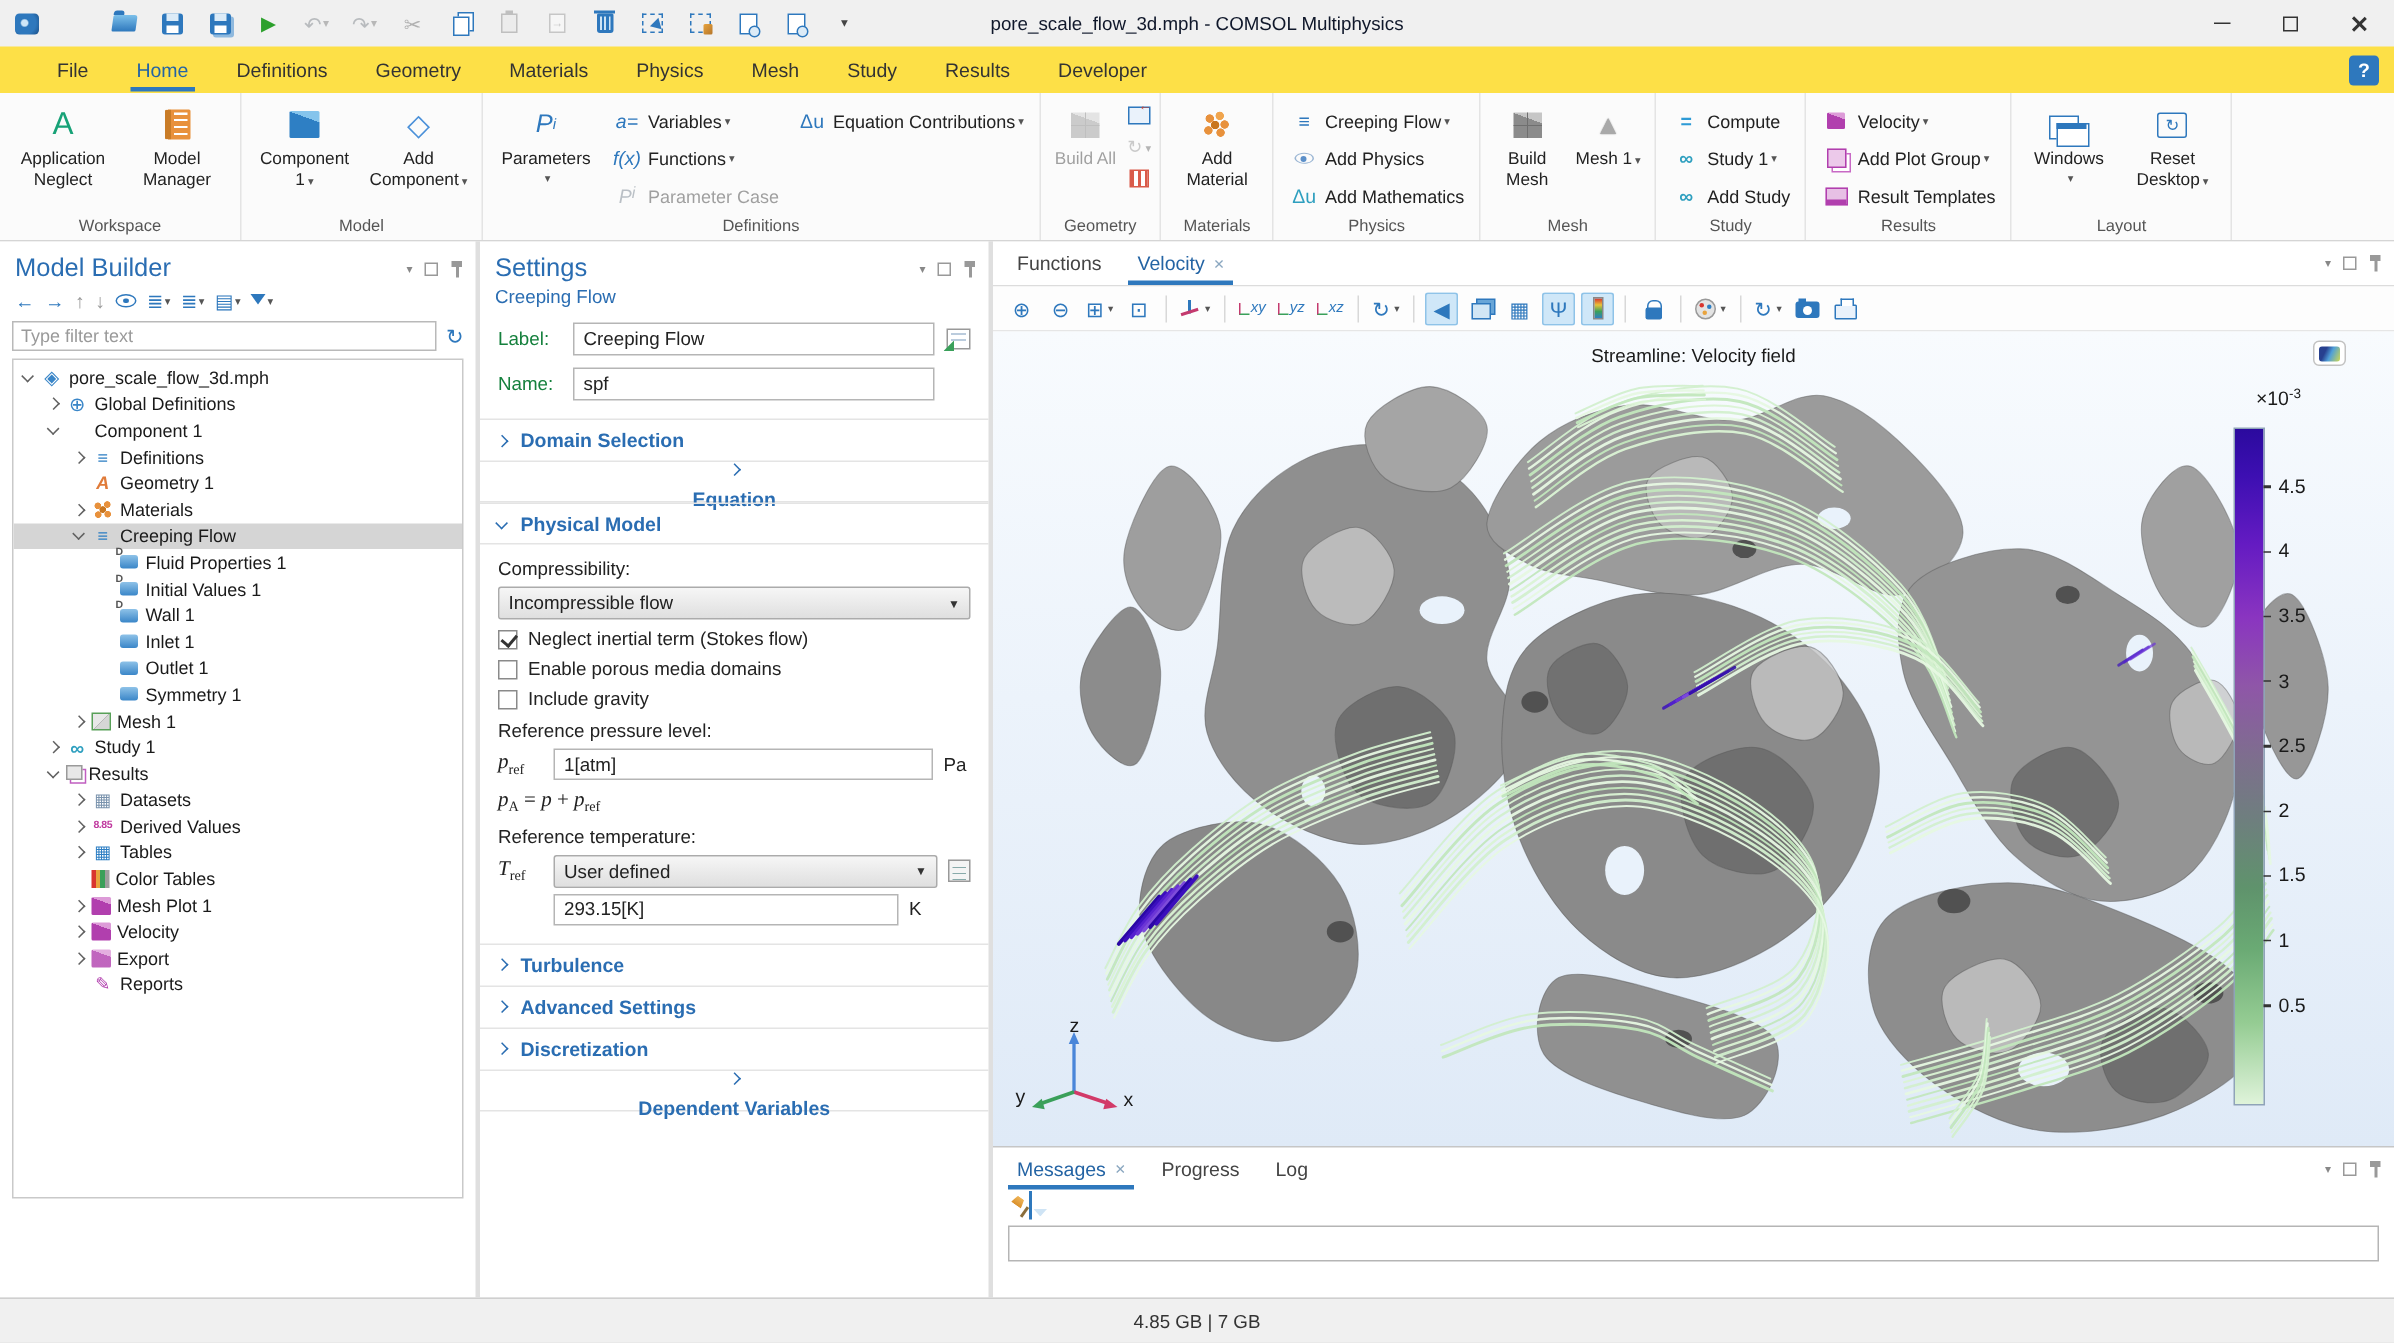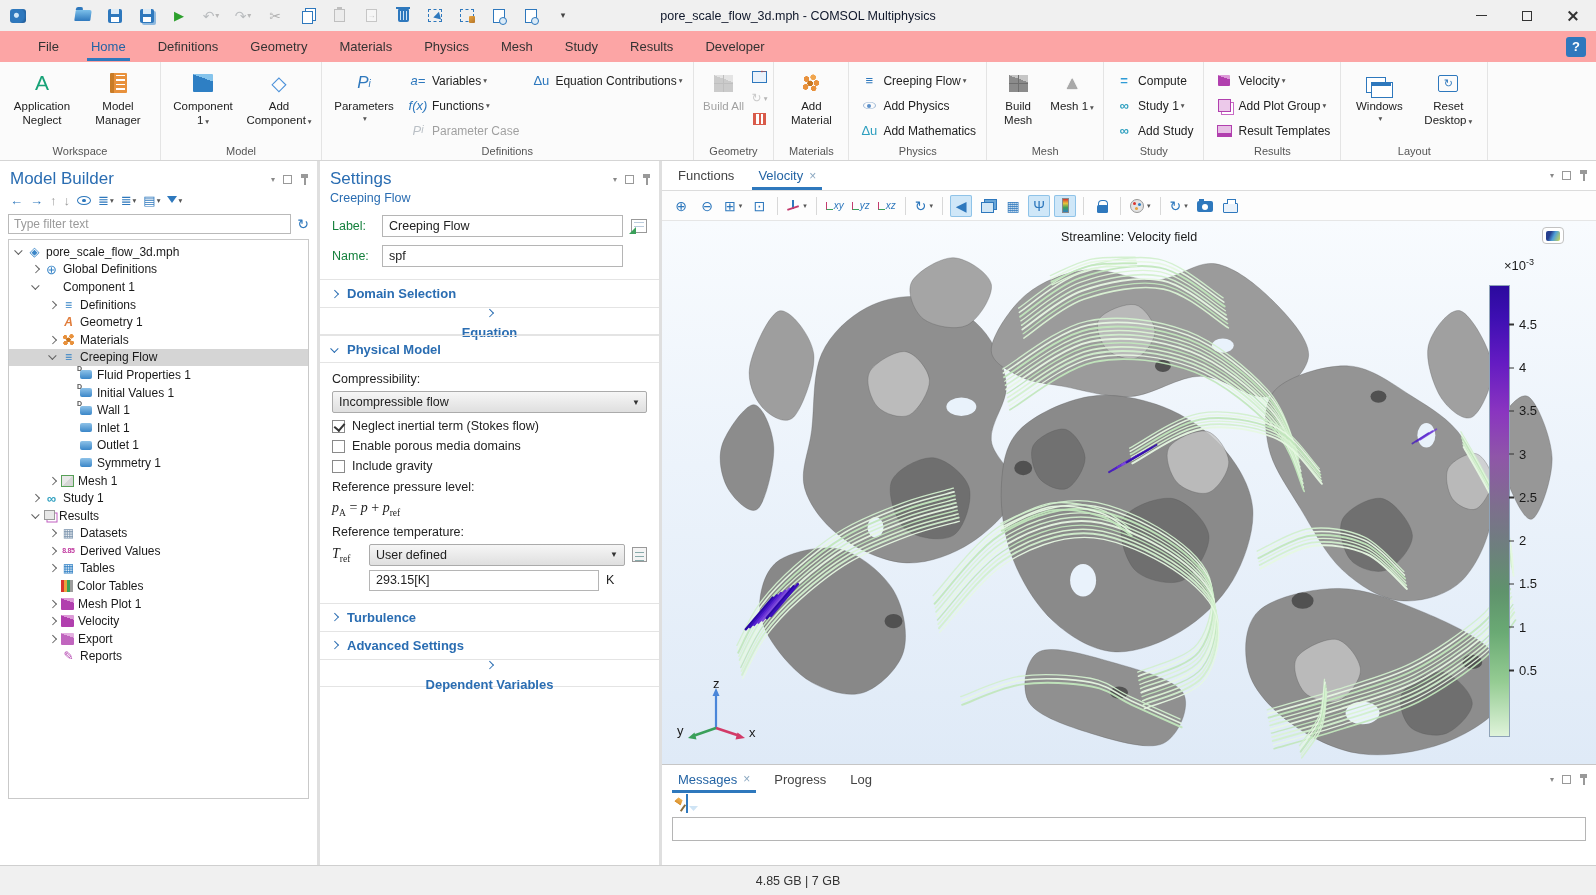--- a/index.html
+++ b/index.html
@@ -39,21 +39,21 @@
   #title { position:absolute; left:0; right:0; text-align:center; font-size:12.5px; color:#0f172a; pointer-events:none; }
   #wctl { margin-left:auto; display:flex; height:100%; }
   .wbtn { width:46px; height:100%; display:flex; align-items:center; justify-content:center; position:relative; }
   .ico-min { width:11px; height:1.5px; background:#333; }
   .ico-max { width:10px; height:10px; border:1.4px solid #333; }
   .ico-close { width:12px; height:12px; position:relative; }
   .ico-close::before, .ico-close::after { content:""; position:absolute; left:5px; top:0; width:1.5px; height:12px; background:#333; }
   .ico-close::before { transform:rotate(45deg); } .ico-close::after { transform:rotate(-45deg); }
 
   
-  #menubar { height:31px; display:flex; align-items:center; background:#fca5a5; position:relative; flex:0 0 auto;text-align:center; }
+  #menubar { height:31px; display:flex; align-items:center; background:#fde047; position:relative; flex:0 0 auto;text-align:center; }
   #menutabs { display:flex; height:100%; margin-left:22px; }
   .mtab { padding:0 16px; display:flex; align-items:center; font-size:13px; color:#333; position:relative; }
   .mtab.active { color:#2464a4; }
   .mtab.active::after { content:""; position:absolute; left:12px; right:12px; bottom:1px; height:3px; background:#2e78bd; }
   .help-btn { margin-left:auto; margin-right:10px; width:20px; height:20px; background:#2e78bd; color:#fff; border-radius:3px; display:flex; align-items:center; justify-content:center; font-size:13px; font-weight:bold; }
 
   
   #ribbon { height:99px; background:#fbfbfb; border-bottom:1px solid #d5d5d5; display:flex; flex:0 0 auto; overflow:hidden; }
   .rgroup { display:flex; flex-direction:column; border-right:1px solid #e4e4e4; padding:4px 6px 0 6px; }
   .ritems { display:flex; align-items:stretch; gap:4px; flex:1 1 auto; }
@@ -763,20 +763,25 @@
             <div class="chkrow">
               <span class="chkbox"></span>
               <span>Enable porous media domains</span>
             </div>
             <div class="chkrow">
               <span class="chkbox"></span>
               <span>Include gravity</span>
             </div>
           </div>
         <div class="fcap">Reference pressure level:</div>
+        <div class="frow">
+          <span class="fsym"><i>p</i><sub>ref</sub></span>
+          <input class="finput" value="1[atm]" style="">
+          <span class="funit">Pa</span>
+        </div>
         <div class="eqline"><i>p</i><sub>A</sub><span> = </span><i>p</i><span> + </span><i>p</i><sub>ref</sub></div>
         <div class="fcap">Reference temperature:</div>
         <div class="frow">
           <span class="fsym"><i>T</i><sub>ref</sub></span>
           <div class="sselect grow">
             <span>User defined</span>
             <span class="sel-caret">▼</span>
           </div>
           <span class="ico-listbtn"></span>
         </div>
@@ -786,20 +791,24 @@
         </div>
       </div>
       <div id="sections-bottom">
           <div class="sect">
             <span class="chev closed"></span>
             <span>Turbulence</span>
           </div>
           <div class="sect">
             <span class="chev closed"></span>
             <span>Advanced Settings</span>
+          </div>
+          <div class="sect">
+            <span class="chev closed"></span>
+            <span>Discretization</span>
           </div>
           <div class="sect">
             <span class="chev closed"></span>
             <span>Dependent Variables</span>
           </div>
         </div>
     </section>
 
     <section id="graphics-col">
       <div id="gtabs-row">

